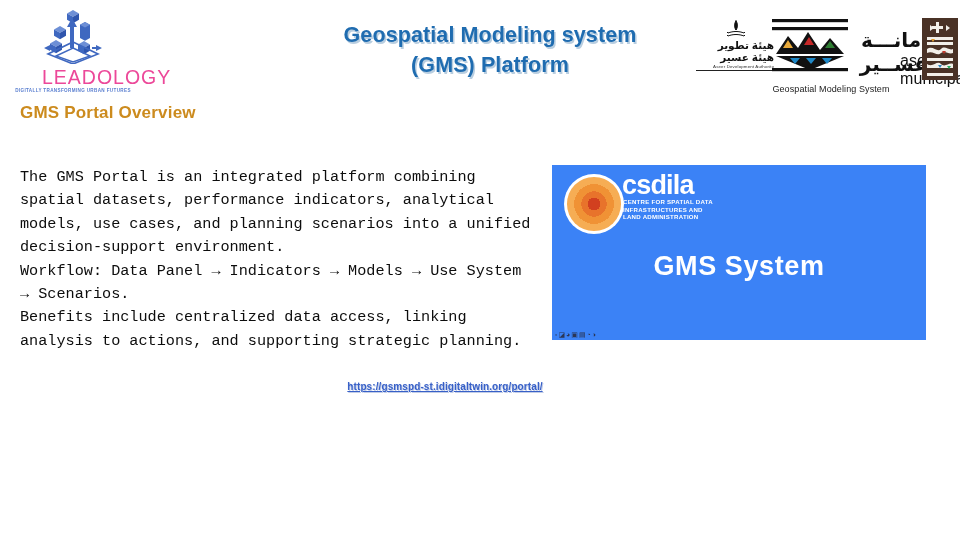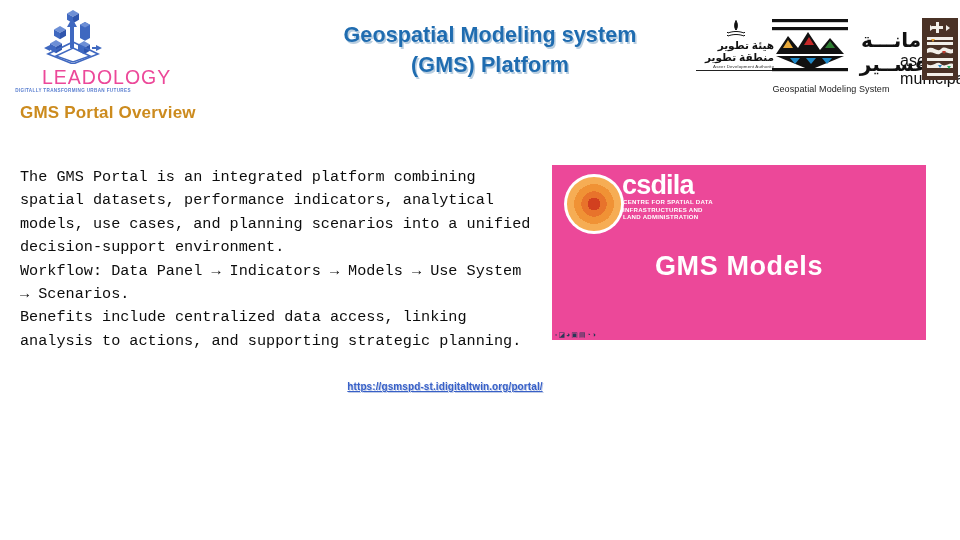--- a/index.html
+++ b/index.html
@@ -50,21 +50,21 @@
   
   .sec-head{position:absolute;left:20px;top:103px;font-size:17px;font-weight:bold;
      color:#cc8b1e;letter-spacing:0.2px;}
 
   .body-text{position:absolute;left:20px;top:166px;width:512px;
      font-size:15.2px;line-height:23.4px;color:#0d0d0d;}
   .body-text p{margin:0;font-family:Liberation Mono, monospace;}
 
   
   .panel{position:absolute;left:552px;top:165px;width:374px;height:175px;
-     background:#ec4899;overflow:hidden;}
+     background:#3b82f6;overflow:hidden;}
   .csd-logo{position:absolute;left:12px;top:9px;width:60px;height:60px;}
   .csd-ring{position:absolute;left:0;top:0;width:60px;height:60px;border-radius:50%;
      background:#ffffff;}
   .csd-ring::after{content:"";position:absolute;left:3.2px;top:3.2px;width:53.6px;height:53.6px;
      border-radius:50%;
      background:radial-gradient(circle at 50% 50%,
         #d2401f 0%, #d2401f 17%,
         #e8732b 17%, #e8732b 33%,
         #f09235 33%, #f09235 52%,
         #f6ad54 52%, #f6ad54 72%,
@@ -151,21 +151,21 @@
               <path d="M10 3 C8 6,8 9,10 12 C12 9,12 6,10 3Z" fill="#111"></path>
               <path d="M10 2 L10 12"></path>
               <path d="M2 15 C7 13,13 13,18 15"></path>
               <path d="M2 18 C7 16,13 16,18 18"></path>
               <path d="M2 15 L1 14 M18 15 L19 14 M2 18 L1 17 M18 18 L19 17"></path>
             </g>
           </svg>
         </div>
         <div class="ada-ar">
           <div>هيئة تطوير</div>
-          <div>منطقة تطوير</div>
+          <div>هيئة عسير</div>
         </div>
         <div class="ada-en">Aseer Development Authority</div>
         <div class="ada-rule"></div>
       </div>
 
       <div class="aseer">
         <div style="position:absolute;left:0;top:2px;width:80px;height:58px;">
           <svg viewBox="0 0 80 58" width="80" height="58">
             <rect x="2" y="1" width="76" height="3.2" fill="#111"></rect>
             <rect x="2" y="9" width="76" height="3.2" fill="#111"></rect>
@@ -220,19 +220,19 @@
   <div class="panel">
     <div class="csd-logo">
       <div class="csd-ring"></div>
     </div>
     <div class="csd-word">csdila</div>
     <div class="csd-sub">
       <div>CENTRE FOR SPATIAL DATA</div>
       <div>INFRASTRUCTURES  AND</div>
       <div>LAND  ADMINISTRATION</div>
     </div>
-    <div class="panel-title">GMS Models</div>
+    <div class="panel-title">GMS System</div>
     <div class="panel-icons">▫◪◕▣▤◔◑</div>
   </div>
 
   <a class="url" href="#">https://gsmspd-st.idigitaltwin.org/portal/</a>
 
 </div>
 
 </body></html>

